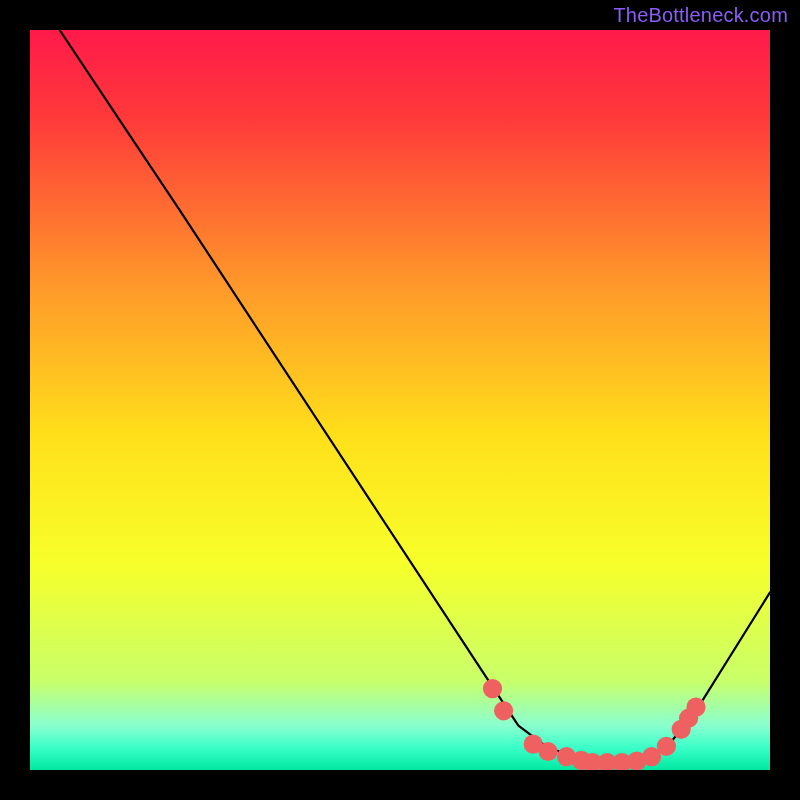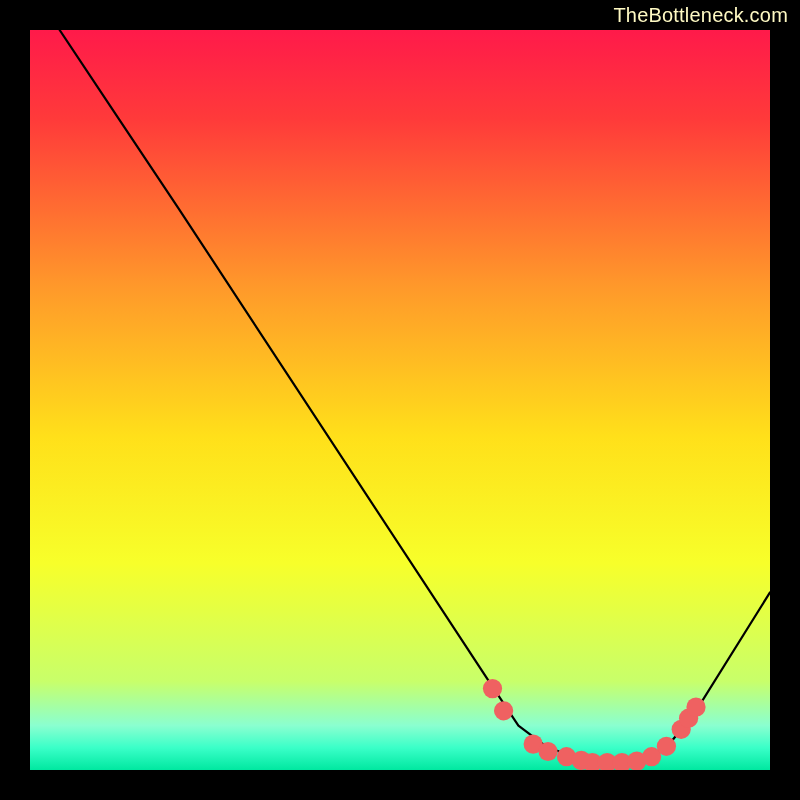--- a/index.html
+++ b/index.html
@@ -7,21 +7,21 @@
   .outer {
     position: relative;
     width: 800px;
     height: 800px;
     background: #000;
   }
   .attribution {
     position: absolute;
     top: 4px;
     right: 12px;
-    color: #fef9c3;
+    color: #8b5cf6;
     font-size: 20px;
     font-weight: 500;
     letter-spacing: 0.2px;
   }
   .plot {
     position: absolute;
     top: 30px;
     left: 30px;
     width: 740px;
     height: 740px;

